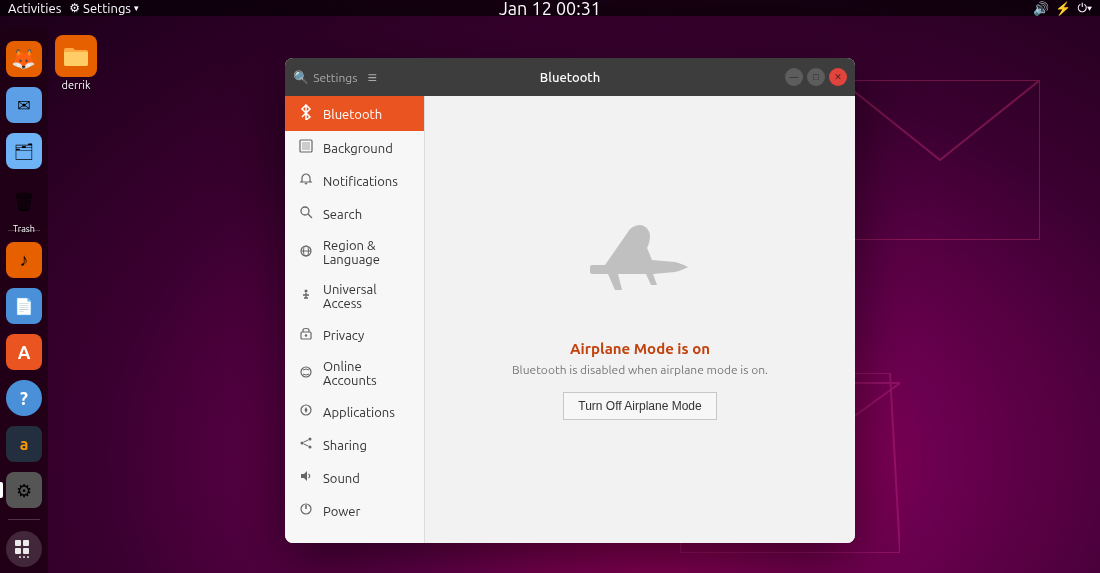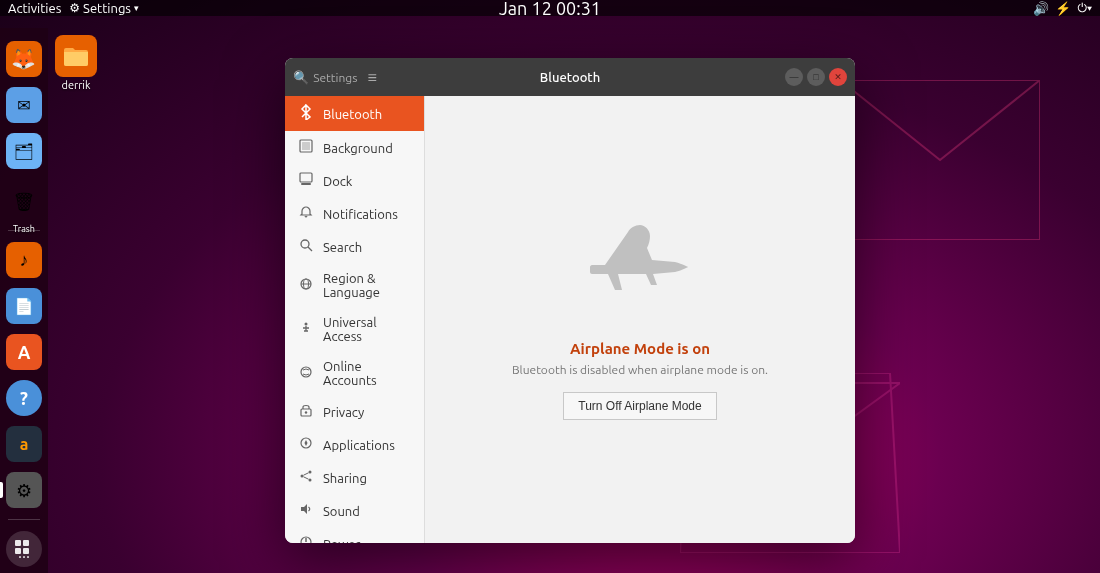--- a/index.html
+++ b/index.html
@@ -467,29 +467,20 @@
       <div class="sidebar-item">
         <span class="item-icon">
           <svg width="14" height="14" viewBox="0 0 14 14">
               <rect x="1" y="1" width="12" height="12" rx="1" fill="none" stroke="#666" stroke-width="1.2"></rect>
               <rect x="3" y="3" width="8" height="8" fill="#ccc" rx="0.5"></rect>
             </svg>
         </span>
         <span class="item-label">Background</span>
       </div>
 
-      <div class="sidebar-item">
-        <span class="item-icon">
-          <svg width="14" height="14" viewBox="0 0 14 14">
-              <rect x="1" y="1" width="12" height="9" rx="1" fill="none" stroke="#666" stroke-width="1.2"></rect>
-              <rect x="2" y="11" width="10" height="2" rx="1" fill="#666"></rect>
-            </svg>
-        </span>
-        <span class="item-label">Dock</span>
-      </div>
 
       <div class="sidebar-item">
         <span class="item-icon">
           <svg width="14" height="14" viewBox="0 0 14 14">
               <path d="M7,2 C5,2 3,4 3,6 L3,9 L2,10 L12,10 L11,9 L11,6 C11,4 9,2 7,2 Z" fill="none" stroke="#666" stroke-width="1.2"></path>
               <path d="M6,11 Q7,13 8,11" fill="none" stroke="#666" stroke-width="1.2"></path>
             </svg>
         </span>
         <span class="item-label">Notifications</span>
       </div>
@@ -516,41 +507,41 @@
       </div>
 
       <div class="sidebar-item">
         <span class="item-icon">
           <svg width="14" height="14" viewBox="0 0 14 14">
               <circle cx="7" cy="3" r="1.5" fill="#666"></circle>
               <path d="M7,5 L7,10 M4,7 L10,7 M5,10 L7,10 M9,10 L7,10" stroke="#666" stroke-width="1.3" fill="none"></path>
             </svg>
         </span>
         <span class="item-label">Universal Access</span>
-      </div>
-
-      <div class="sidebar-item">
-        <span class="item-icon">
-          <svg width="14" height="14" viewBox="0 0 14 14">
-              <circle cx="7" cy="7" r="5" fill="none" stroke="#666" stroke-width="1.2"></circle>
-              <path d="M4,5 Q7,3 10,5 M4,9 Q7,11 10,9" fill="none" stroke="#666" stroke-width="1"></path>
-            </svg>
-        </span>
-        <span class="item-label">Online Accounts</span>
       </div>
 
       <div class="sidebar-item">
         <span class="item-icon">
           <svg width="12" height="14" viewBox="0 0 12 14">
               <rect x="1" y="6" width="10" height="7" rx="1" fill="none" stroke="#666" stroke-width="1.2"></rect>
               <path d="M3,6 L3,4 C3,2 9,2 9,4 L9,6" fill="none" stroke="#666" stroke-width="1.2"></path>
               <circle cx="6" cy="9.5" r="1.2" fill="#666"></circle>
             </svg>
         </span>
         <span class="item-label">Privacy</span>
+      </div>
+
+      <div class="sidebar-item">
+        <span class="item-icon">
+          <svg width="14" height="14" viewBox="0 0 14 14">
+              <circle cx="7" cy="7" r="5" fill="none" stroke="#666" stroke-width="1.2"></circle>
+              <path d="M4,5 Q7,3 10,5 M4,9 Q7,11 10,9" fill="none" stroke="#666" stroke-width="1"></path>
+            </svg>
+        </span>
+        <span class="item-label">Online Accounts</span>
       </div>
 
       <div class="sidebar-item">
         <span class="item-icon">
           <svg width="14" height="14" viewBox="0 0 14 14">
               <circle cx="7" cy="7" r="5" fill="none" stroke="#666" stroke-width="1.2"></circle>
               <path d="M7,4 L8.5,7 L7,10 L5.5,7 Z" fill="#666"></path>
             </svg>
         </span>
         <span class="item-label">Applications</span>

